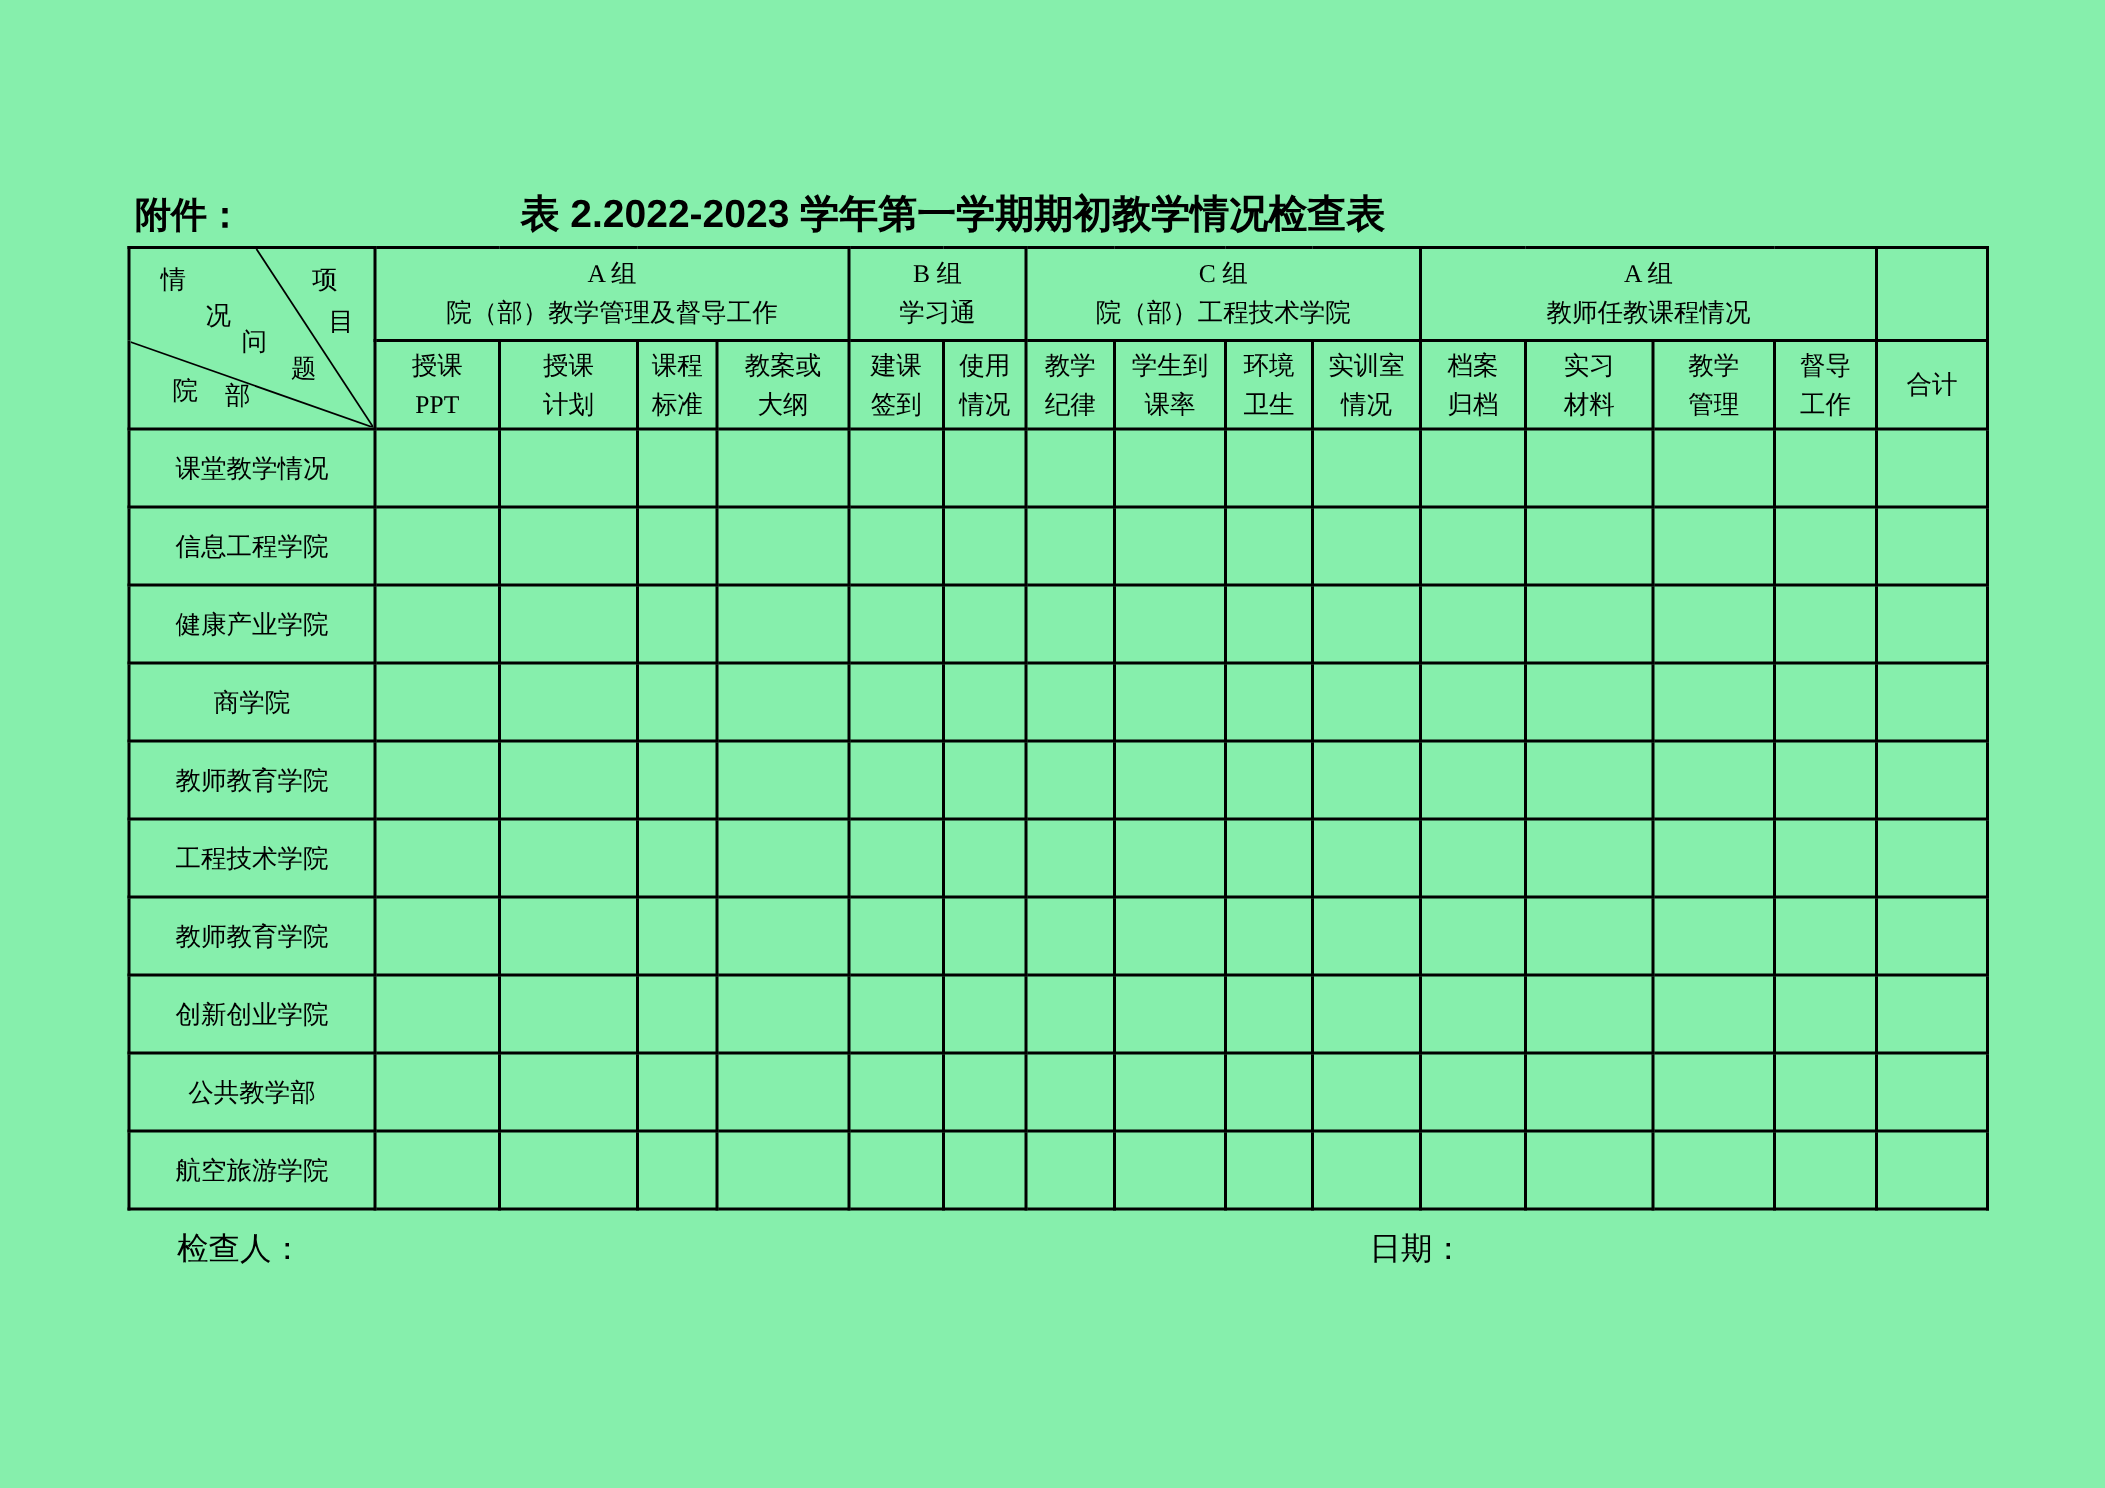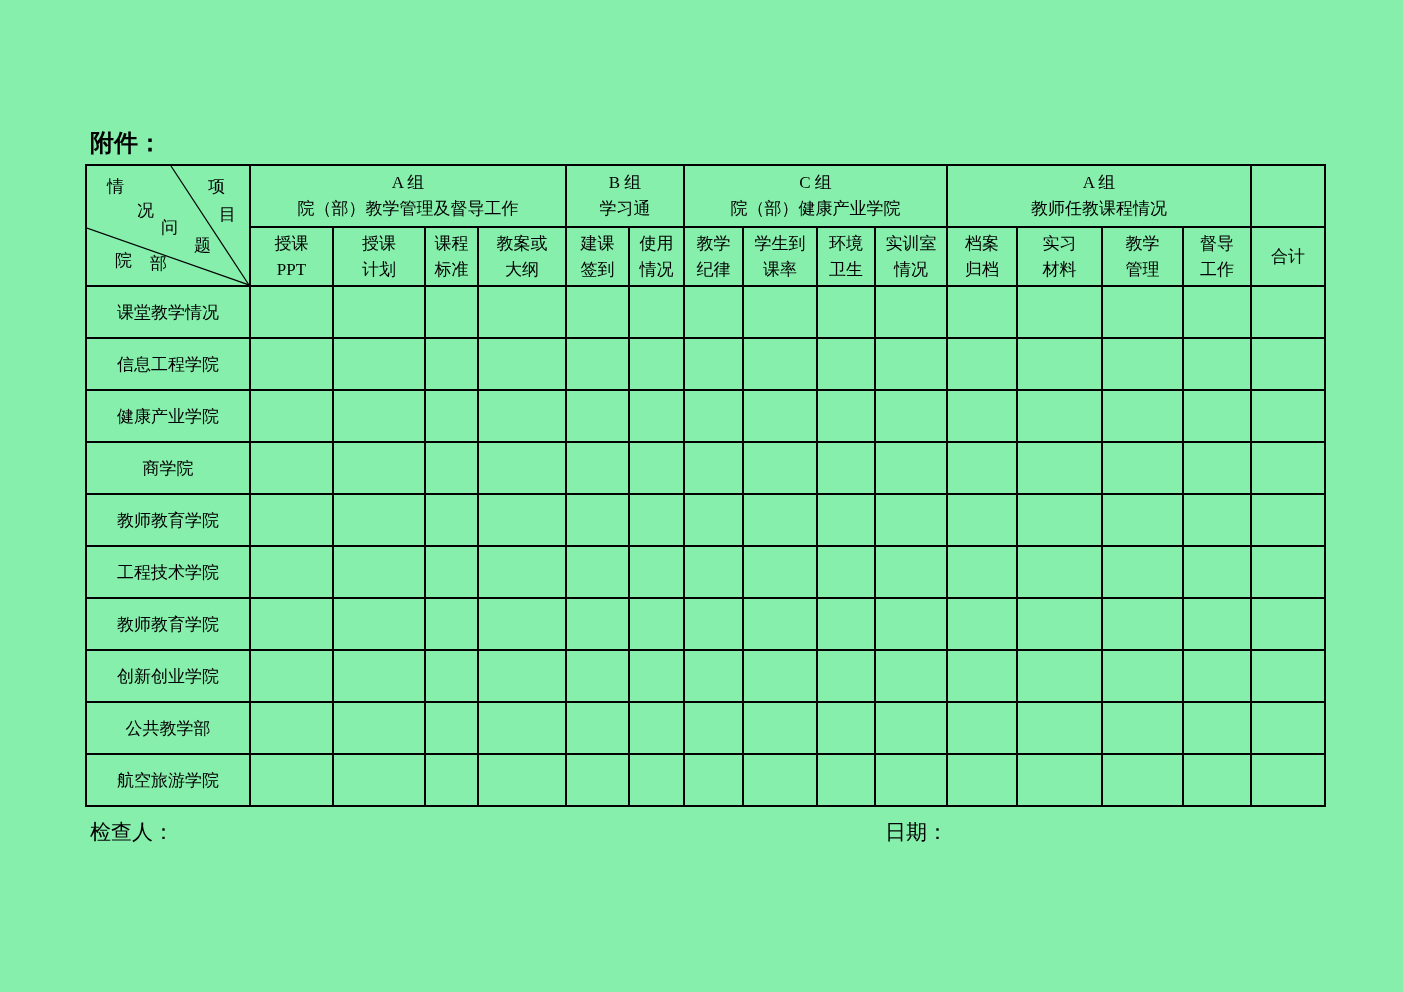--- a/index.html
+++ b/index.html
@@ -63,30 +63,32 @@
   .cp0 { left: 121px; top: 12px; }
   .cp1 { left: 132px; top: 40px; }
   .cy0 { left: 28px;  top: 86px; }
   .cy1 { left: 63px;  top: 89px; }
   .footer-label {
     position: absolute;
     top: 818px;
     font-family: "Liberation Sans", "DejaVu Sans", sans-serif;
     font-size: 21px;
     white-space: nowrap;
+    margin-left: 28px;
   }
   .inspector { left: 90px; }
   .date      { left: 885px; }
 </style>
 </head>
 <body>
 
 <div class="page">
 
   <div class="attachment">附件：</div>
+  <div class="doc-title">表 2.2022-2023 学年第一学期期初教学情况检查表</div>
 
   <table class="check">
     <colgroup>
       <col style="width:164px">
         <col style="width:83px">
         <col style="width:92px">
         <col style="width:53px">
       <col style="width:88px">
         <col style="width:63px">
         <col style="width:55px">
@@ -122,21 +124,21 @@
       <th colspan="4" class="two-line">
         <div>A 组</div>
             <div>院（部）教学管理及督导工作</div>
       </th>
       <th colspan="2" class="two-line">
         <div>B 组</div>
             <div>学习通</div>
       </th>
       <th colspan="4" class="two-line">
         <div>C 组</div>
-            <div>院（部）健康产业学院</div>
+            <div>院（部）工程技术学院</div>
       </th>
       <th colspan="4" class="two-line">
         <div>A 组</div>
             <div>教师任教课程情况</div>
       </th>
       <th></th>
     </tr>
 
     <tr class="colhead-row">
       <th class="two-line">

